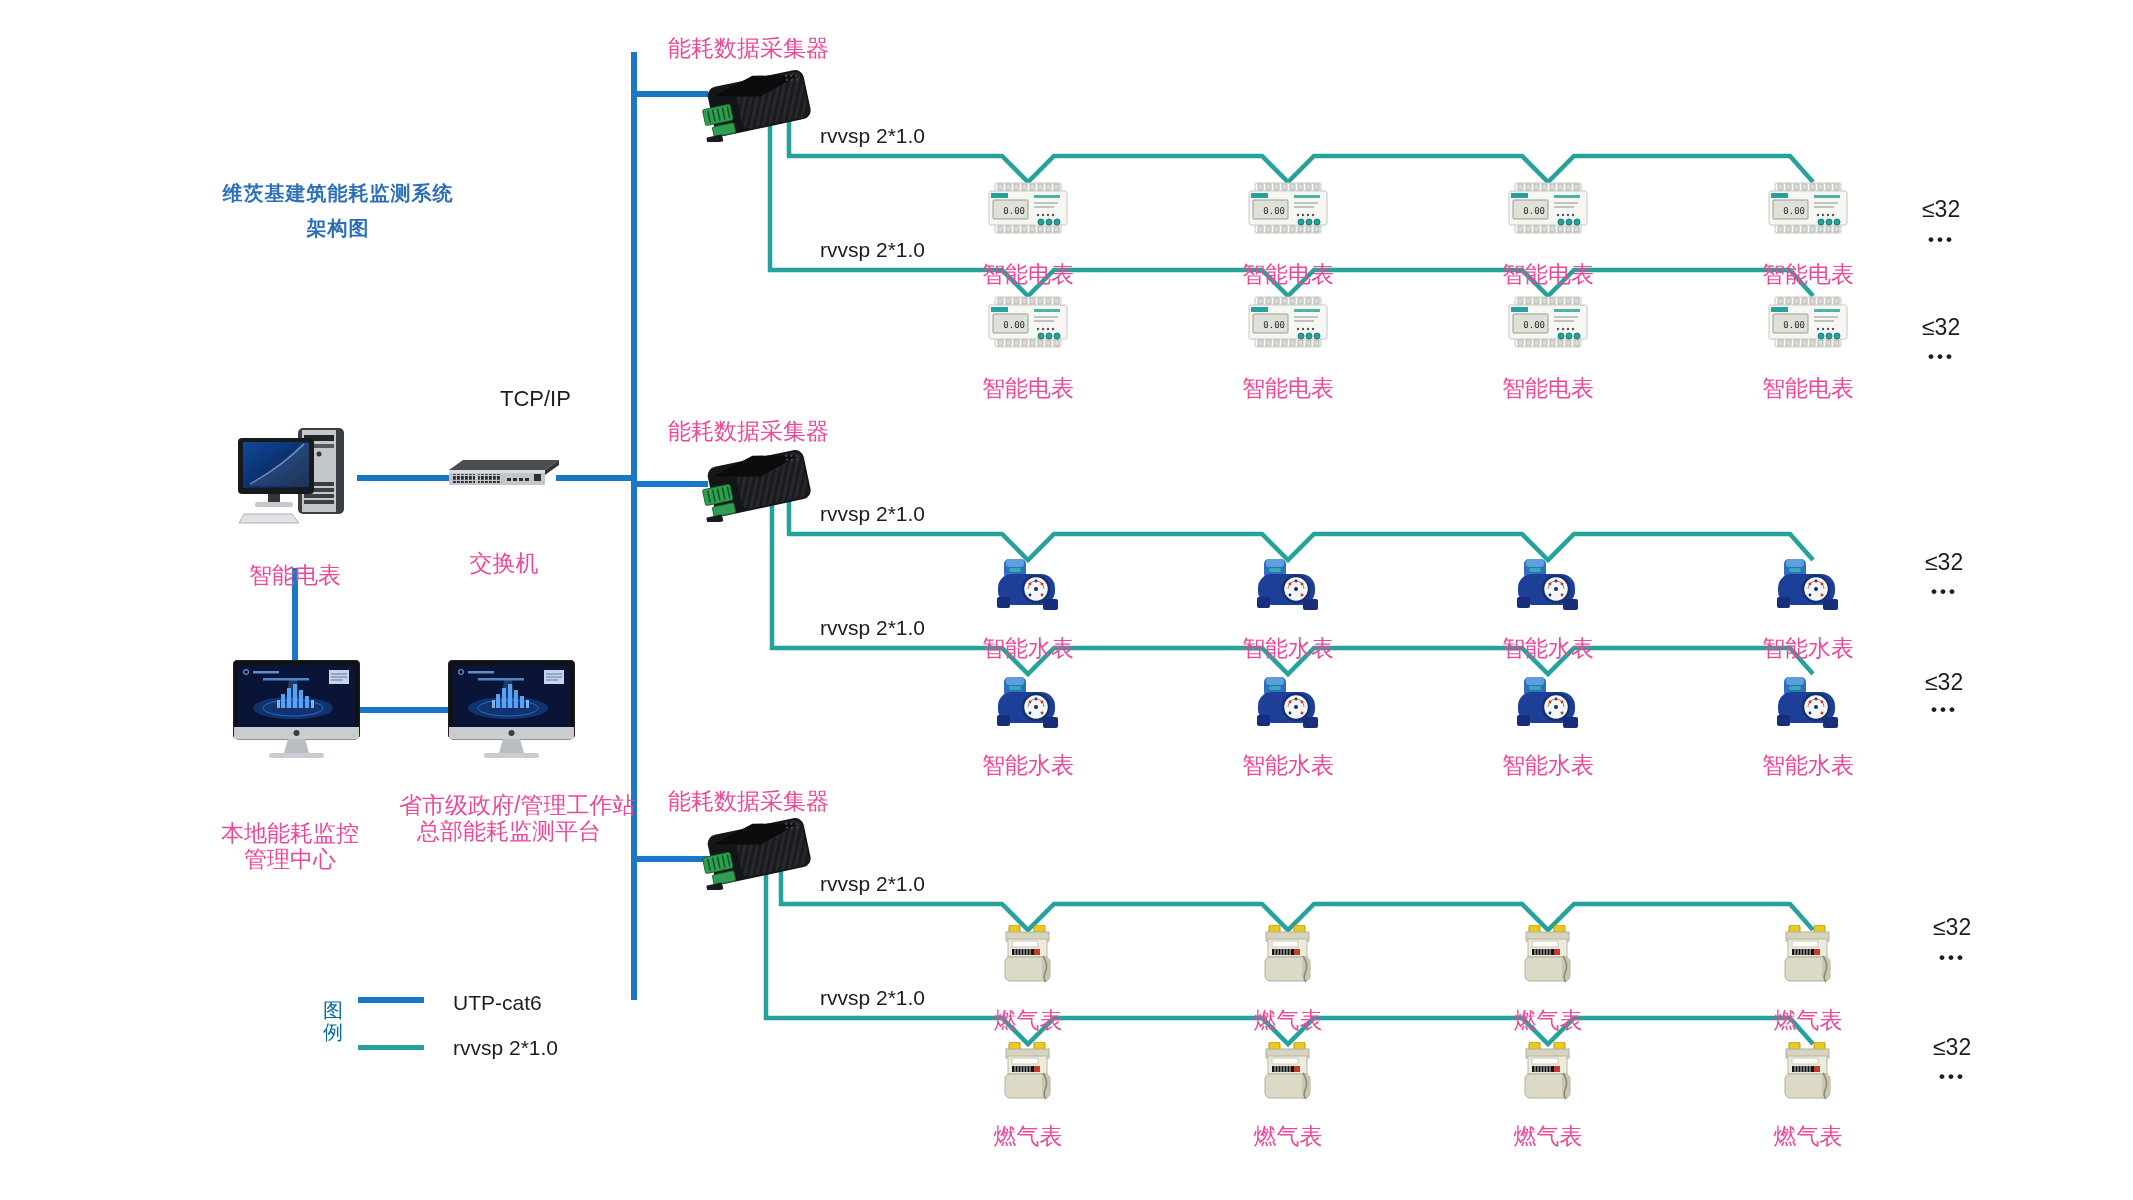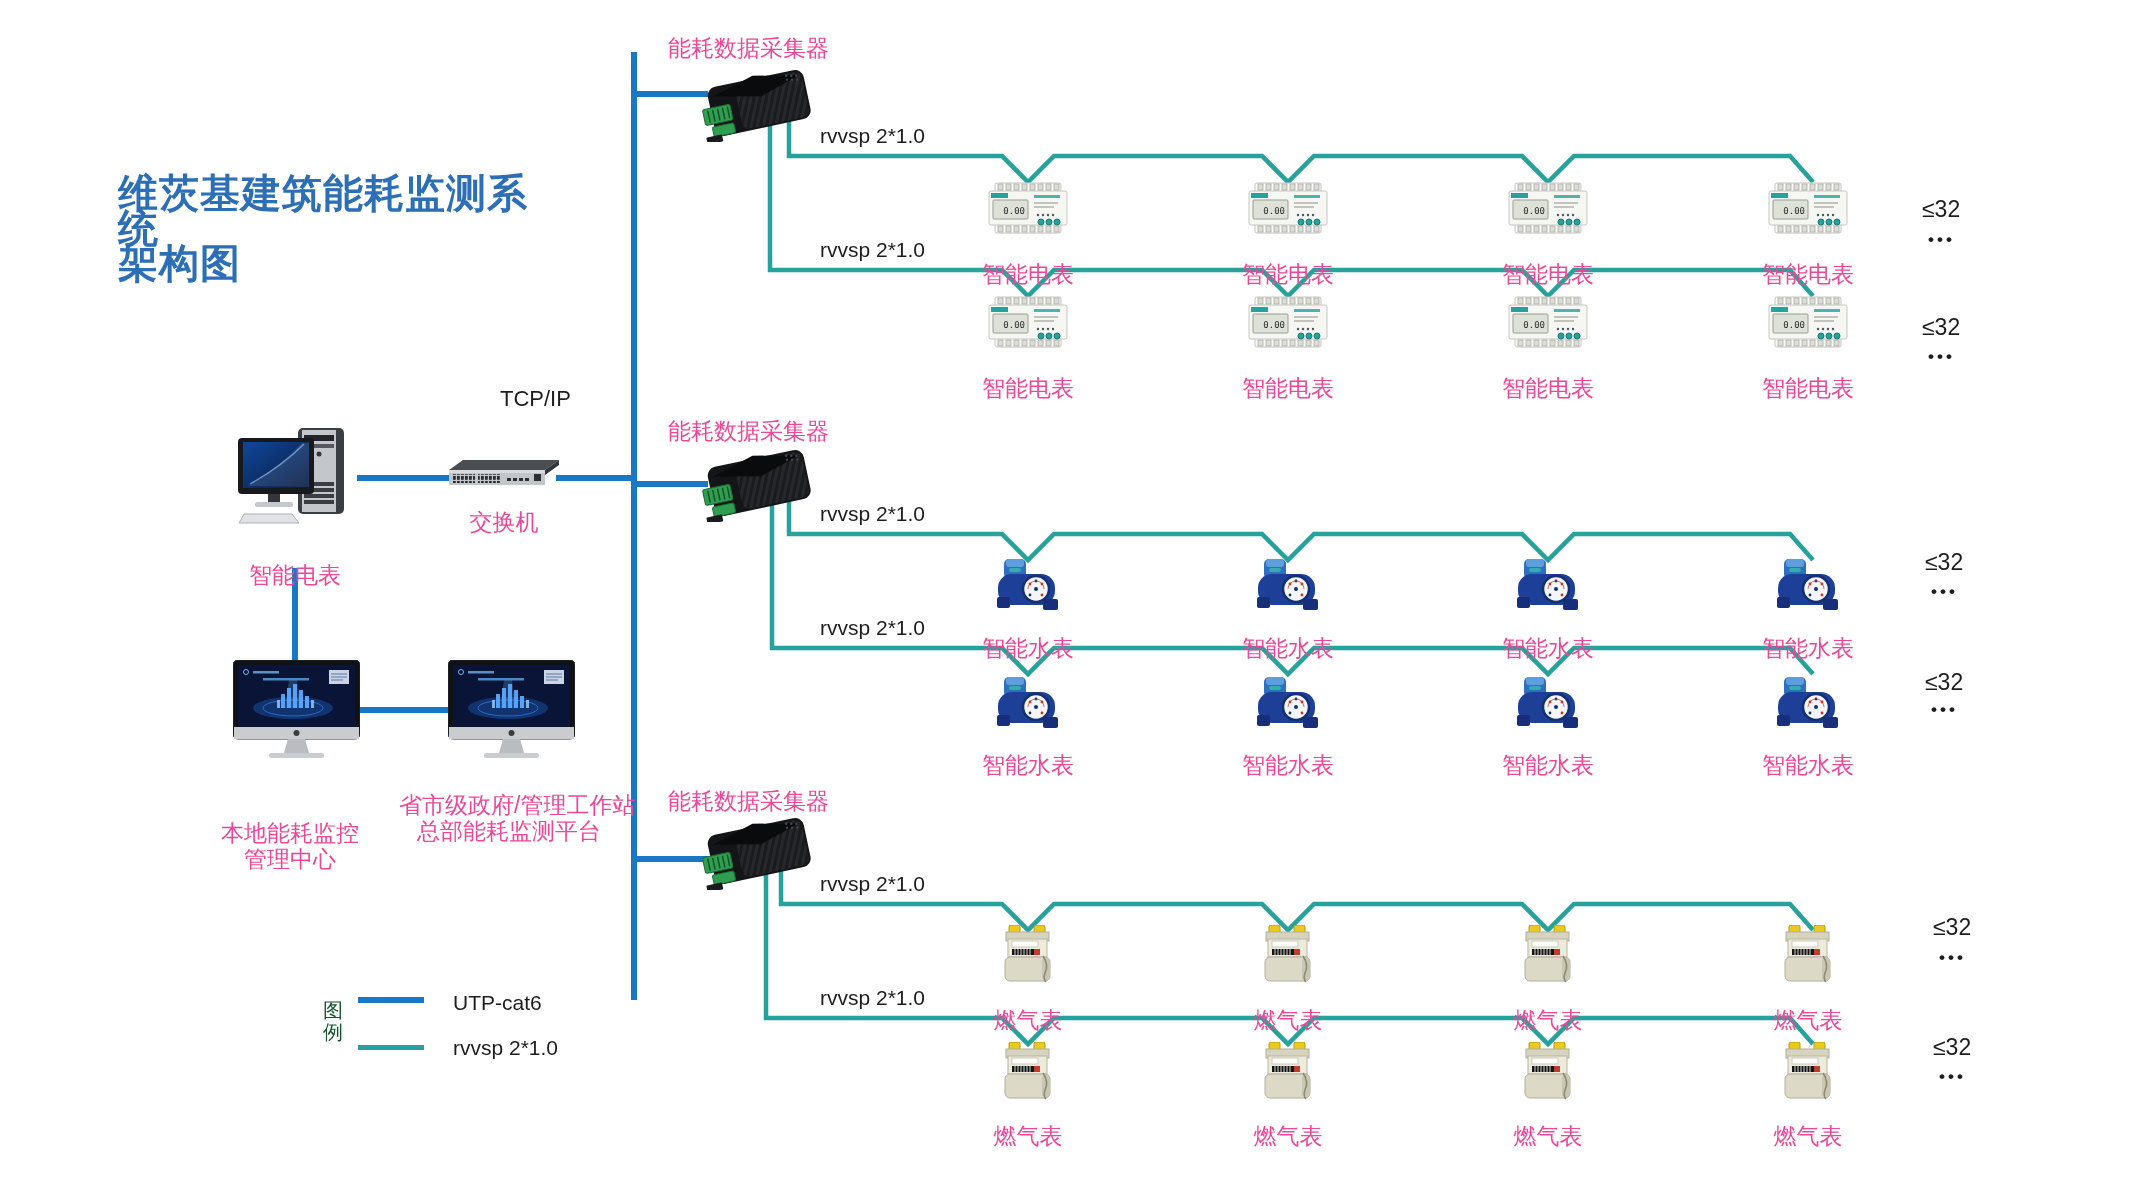--- a/index.html
+++ b/index.html
@@ -7,29 +7,29 @@
     position:relative;width:2133px;height:1200px;background:#ffffff;overflow:hidden;
     font-family:"Liberation Sans","DejaVu Sans",sans-serif;color:#1d1d1d;
   }
   .line-blue{position:absolute;background:#1878c6;z-index:1;}
   .line-teal{position:absolute;background:#25a29b;z-index:1;}
   #buslayer{position:absolute;left:0;top:0;z-index:1;}
   .icon{position:absolute;z-index:3;line-height:0;}
   .lbl{position:absolute;z-index:4;font-size:23px;color:#ec4899;white-space:nowrap;}
   .lbl.center{text-align:center;margin-top:20px;}
   .title{
-    position:absolute;left:118px;top:176px;width:440px;z-index:4;
-    font-size:40px;font-weight:bold;color:#2c6fb7;line-height:35px;letter-spacing:1px;
+    position:absolute;left:118px;top:176px;width:440px;text-align:center;z-index:4;
+    font-size:20px;font-weight:bold;color:#2c6fb7;line-height:35px;letter-spacing:1px;
   }
   .cable-lbl{position:absolute;z-index:4;font-size:21px;color:#1d1d1d;white-space:nowrap;}
   .cap-lbl{position:absolute;z-index:4;font-size:23px;color:#1d1d1d;white-space:nowrap;}
   .dots{position:absolute;z-index:4;font-size:17px;font-weight:bold;letter-spacing:3px;color:#1d1d1d;}
   .legend-title{
     position:absolute;left:321px;top:999px;width:24px;z-index:4;
-    font-size:20px;line-height:22px;color:#14532d;text-align:center;word-break:break-all;
+    font-size:20px;line-height:22px;color:#0369a1;text-align:center;word-break:break-all;
   }
   .two-line{line-height:26px;text-align:center;white-space:nowrap;}
 </style>
 </head>
 <body>
 
 <div id="canvas">
 
   <svg id="buslayer" width="2133" height="1200">
       <path d="M 789 118 V 156 H 1002 L 1028 182 L 1054 156 H 1262 L 1288 182 L 1314 156 H 1522 L 1548 182 L 1574 156 H 1790 L 1813 182" fill="none" stroke="#25a29b" stroke-width="4.5" stroke-linejoin="miter"></path>
@@ -98,21 +98,21 @@
       <rect x="33" y="18" width="22" height="9" fill="url(#swp)"></rect>
       <g fill="#2b2e32">
         <rect x="62" y="22" width="4" height="3"></rect>
           <rect x="68" y="22" width="4" height="3"></rect>
         <rect x="74" y="22" width="4" height="3"></rect>
           <rect x="80" y="22" width="4" height="3"></rect>
       </g>
       <rect x="89" y="18" width="7" height="7" fill="#2b2e32"></rect>
     </svg>
   </div>
-  <div class="lbl center" style="left:445px;top:487px;width:118px;">交换机</div>
+  <div class="lbl center" style="left:445px;top:528px;width:118px;">交换机</div>
 
   <div class="icon imac" style="left:233px;top:660px;">
 <svg viewBox="0 0 127 101" width="127" height="101">
  <rect x="0" y="0" width="127" height="79" rx="5" fill="#0f1114" stroke="#2a2d31"></rect>
  <rect x="5" y="5" width="117" height="62" fill="#0a1437"></rect>
  <ellipse cx="60" cy="48" rx="40" ry="11" fill="#1f6fe0" opacity="0.35"></ellipse>
  <ellipse cx="60" cy="48" rx="30" ry="8" fill="none" stroke="#3f8ef0" stroke-width="1" opacity="0.6"></ellipse>
  <polygon points="56,20 64,20 68,48 52,48" fill="#7fc4ff" opacity="0.22"></polygon>
  <g fill="#5aa8ff" opacity="0.95">
   <rect x="48" y="34" width="4" height="14"></rect>

